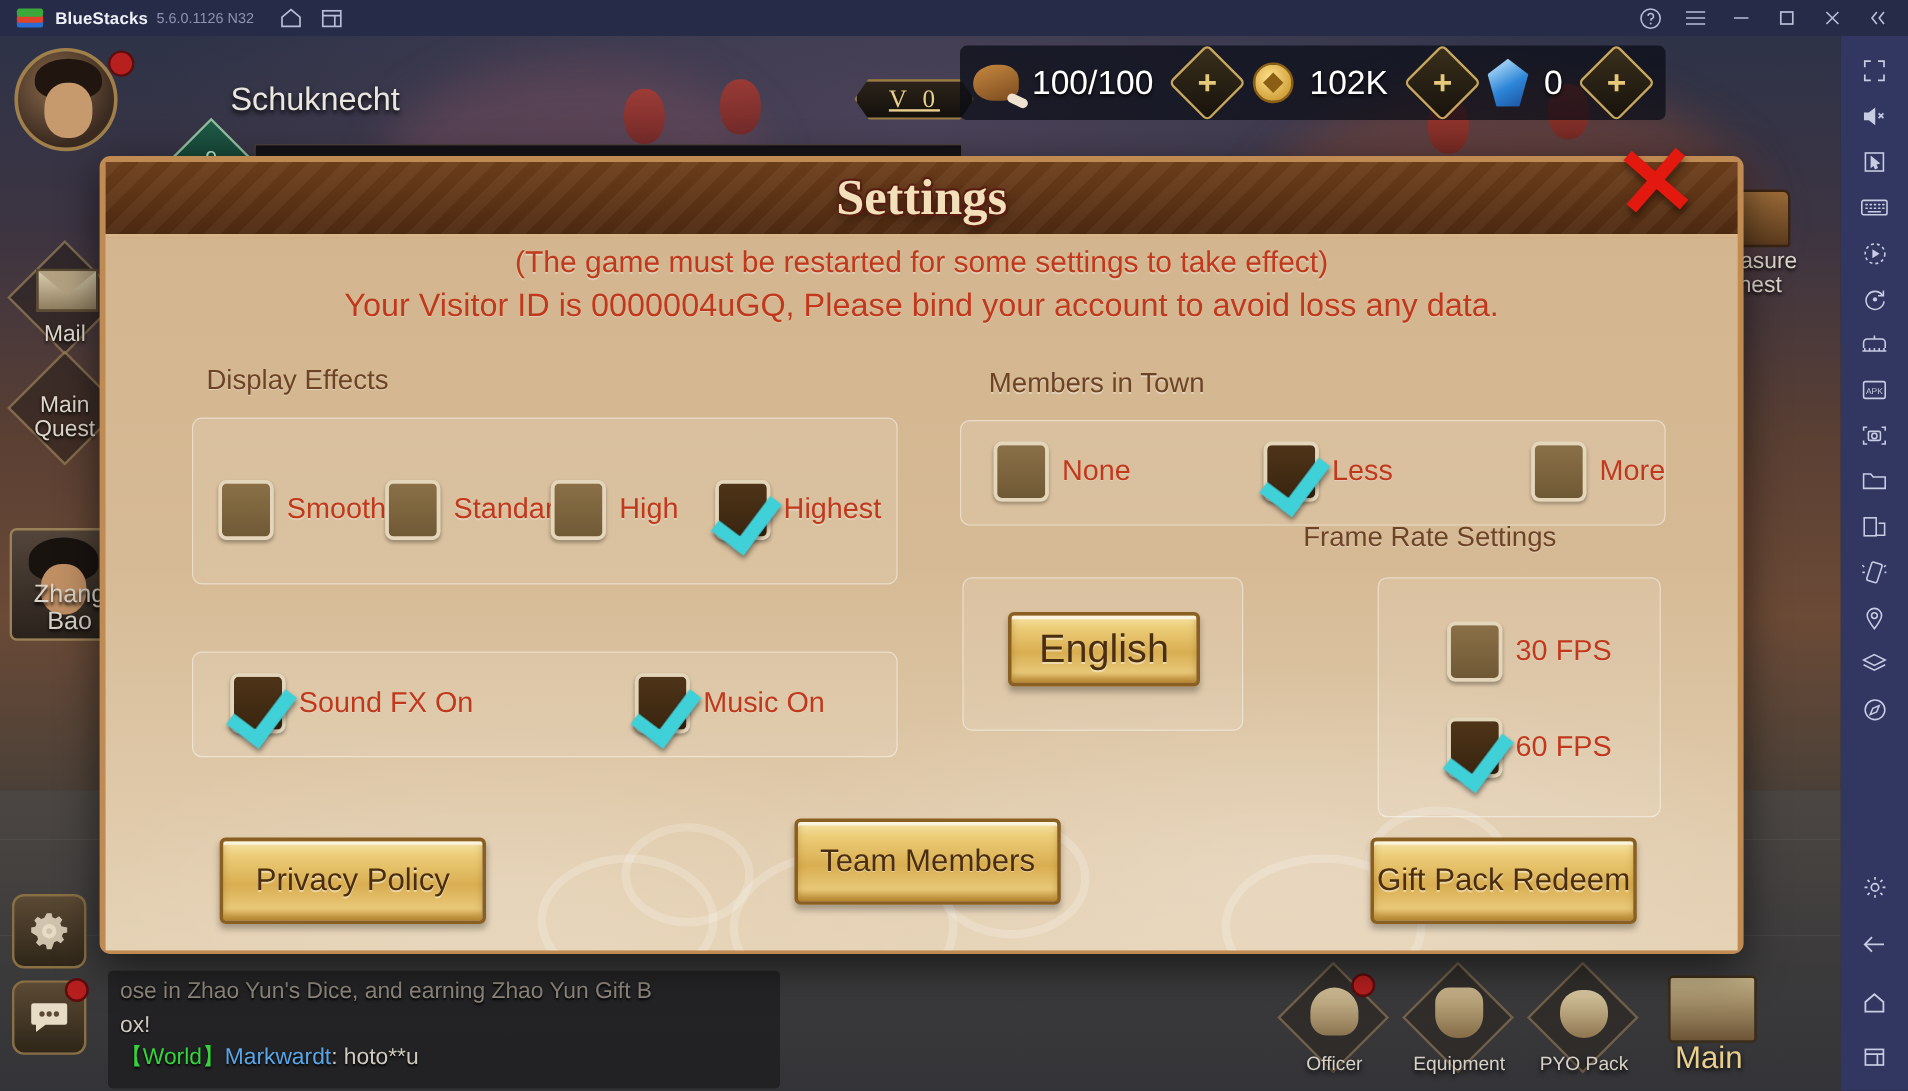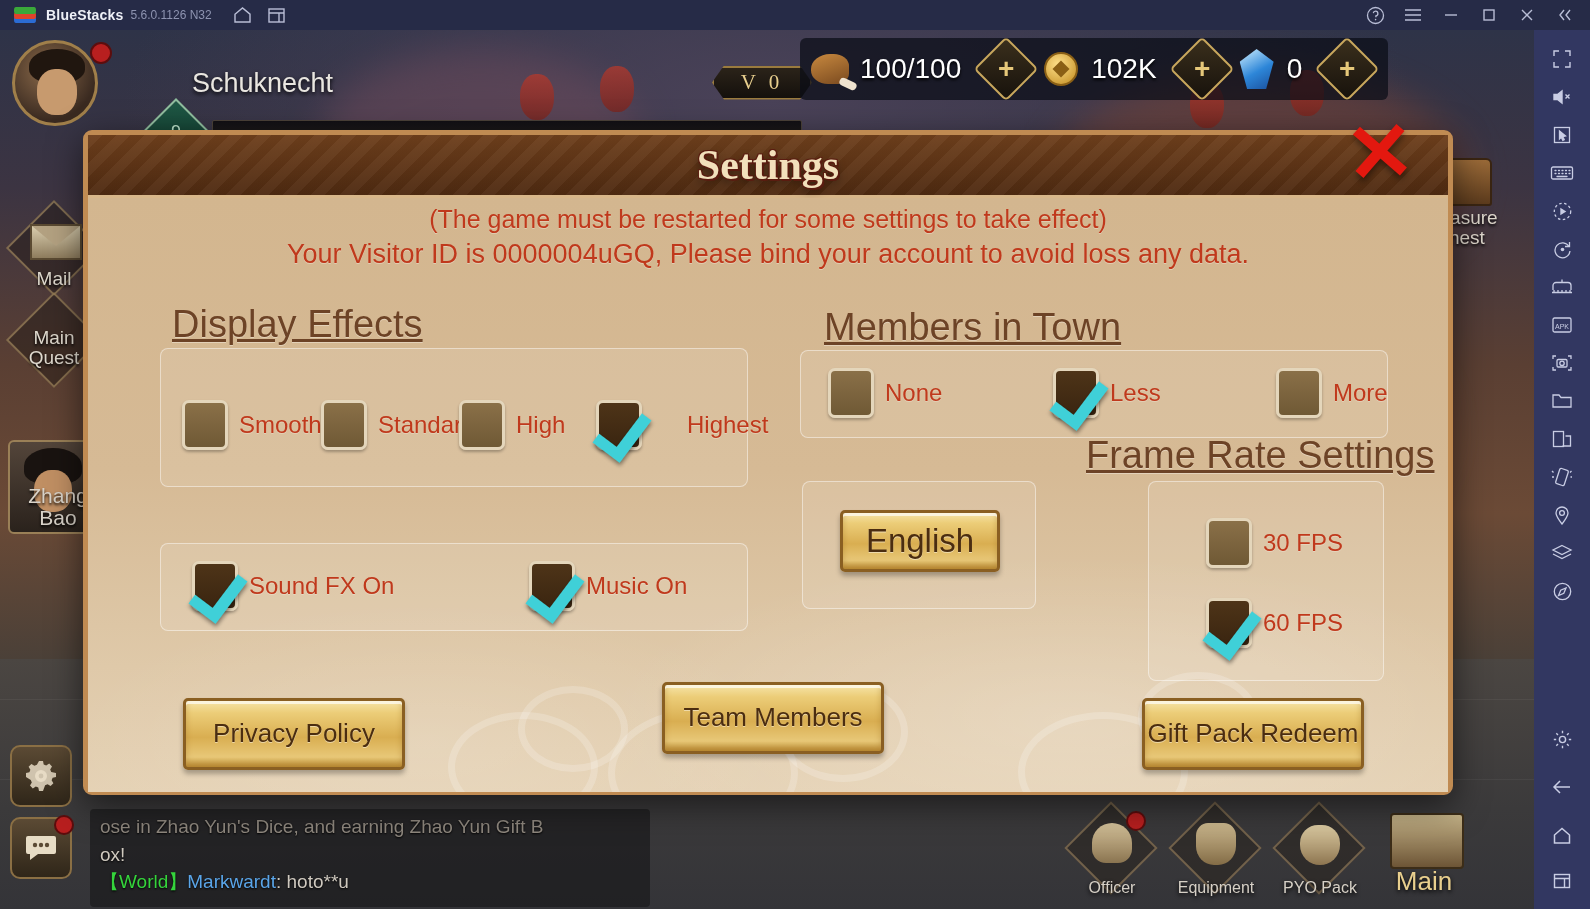--- a/index.html
+++ b/index.html
@@ -70,21 +70,21 @@
   #avatar-dot { position: absolute; top: 2px; left: 78px; width: 22px; height: 22px; border-radius: 50%; background: #b81f1f; border: 2px solid #5d0d0d; z-index: 4; }
   #player-info { margin-left: 14px; position: relative; }
   #player-name { color: #e9e6e0; font-size: 27px; text-shadow: 0 2px 4px #000; margin-left: 80px; }
   #vip-badge {
     position: absolute; top: -2px; left: 600px;
     width: 100px; height: 34px;
     background: linear-gradient(180deg,#2b2319,#14100c);
     border: 2px solid #9a7b3e;
     clip-path: polygon(12% 0,88% 0,100% 50%,88% 100%,12% 100%,0 50%);
     display: flex; align-items: center; justify-content: center;
-    color: #e8cf8e; font-size: 21px; font-family: "Liberation Serif", serif; letter-spacing: 4px;
+    color: #e8cf8e; font-size: 21px; font-family: "Liberation Serif", serif; letter-spacing: 4px; text-decoration: underline;
   }
   #level-diamond {
     position: absolute; top: 40px; left: 40px;
     width: 48px; height: 48px; transform: rotate(45deg);
     background: linear-gradient(135deg,#1f5a46,#0e3228); border: 2px solid #8fbf9e;
   }
   #level-diamond span { display: block; transform: rotate(-45deg); width: 100%; height: 100%;
     display: flex; align-items: center; justify-content: center; color: #bfe4cd; font-size: 18px; }
   #xp-bar { position: absolute; top: 52px; left: 100px; width: 590px; height: 22px;
     background: linear-gradient(180deg,#121015,#23201d); border: 1px solid #4b4239; border-radius: 2px; }
@@ -219,23 +219,22 @@
   .swirl { position: absolute; border: 7px solid rgba(255,255,255,.20); border-radius: 50%; }
 
   .warn-line {
     position: relative; text-align: center; color: #c0391c;
     font-size: 25px; line-height: 1.25; text-shadow: 0 1px 0 rgba(255,255,255,.3);
   }
   #warn1 { padding-top: 6px; }
   #warn2 { font-size: 27px; margin-top: 3px; }
 
   .section-title {
-    position: absolute; color: #6d4326; font-size: 38px;
+    position: absolute; color: #6d4326; font-size: 23px;
     text-shadow: 0 1px 0 rgba(255,255,255,.35);
-    text-decoration: underline;
   }
   .panel {
     position: absolute;
     background: rgba(255,255,255,.10);
     border: 1px solid rgba(255,255,255,.45);
     border-radius: 8px;
   }
   .chk-row { position: absolute; display: flex; align-items: center; }
   .chk-box {
     width: 46px; height: 50px; border-radius: 7px;
@@ -479,21 +478,21 @@
         <div class="chk-label">Smooth</div>
       </div>
       <div class="chk-row" style="left:233px; top:202px;">
         <div class="chk-box"></div>
         <div class="chk-label">Standard</div>
       </div>
       <div class="chk-row" style="left:371px; top:202px;">
         <div class="chk-box"></div>
         <div class="chk-label">High</div>
       </div>
-      <div class="chk-row" style="left:508px; top:202px;gap:34px;">
+      <div class="chk-row" style="left:508px; top:202px;">
         <div class="chk-box checked"></div>
         <div class="chk-label">Highest</div>
       </div>
 
       <div class="panel" style="left:72px; top:345px; width:588px; height:88px;"></div>
       <div class="chk-row" style="left:104px; top:363px;">
         <div class="chk-box checked"></div>
         <div class="chk-label">Sound FX On</div>
       </div>
       <div class="chk-row" style="left:441px; top:363px;">

